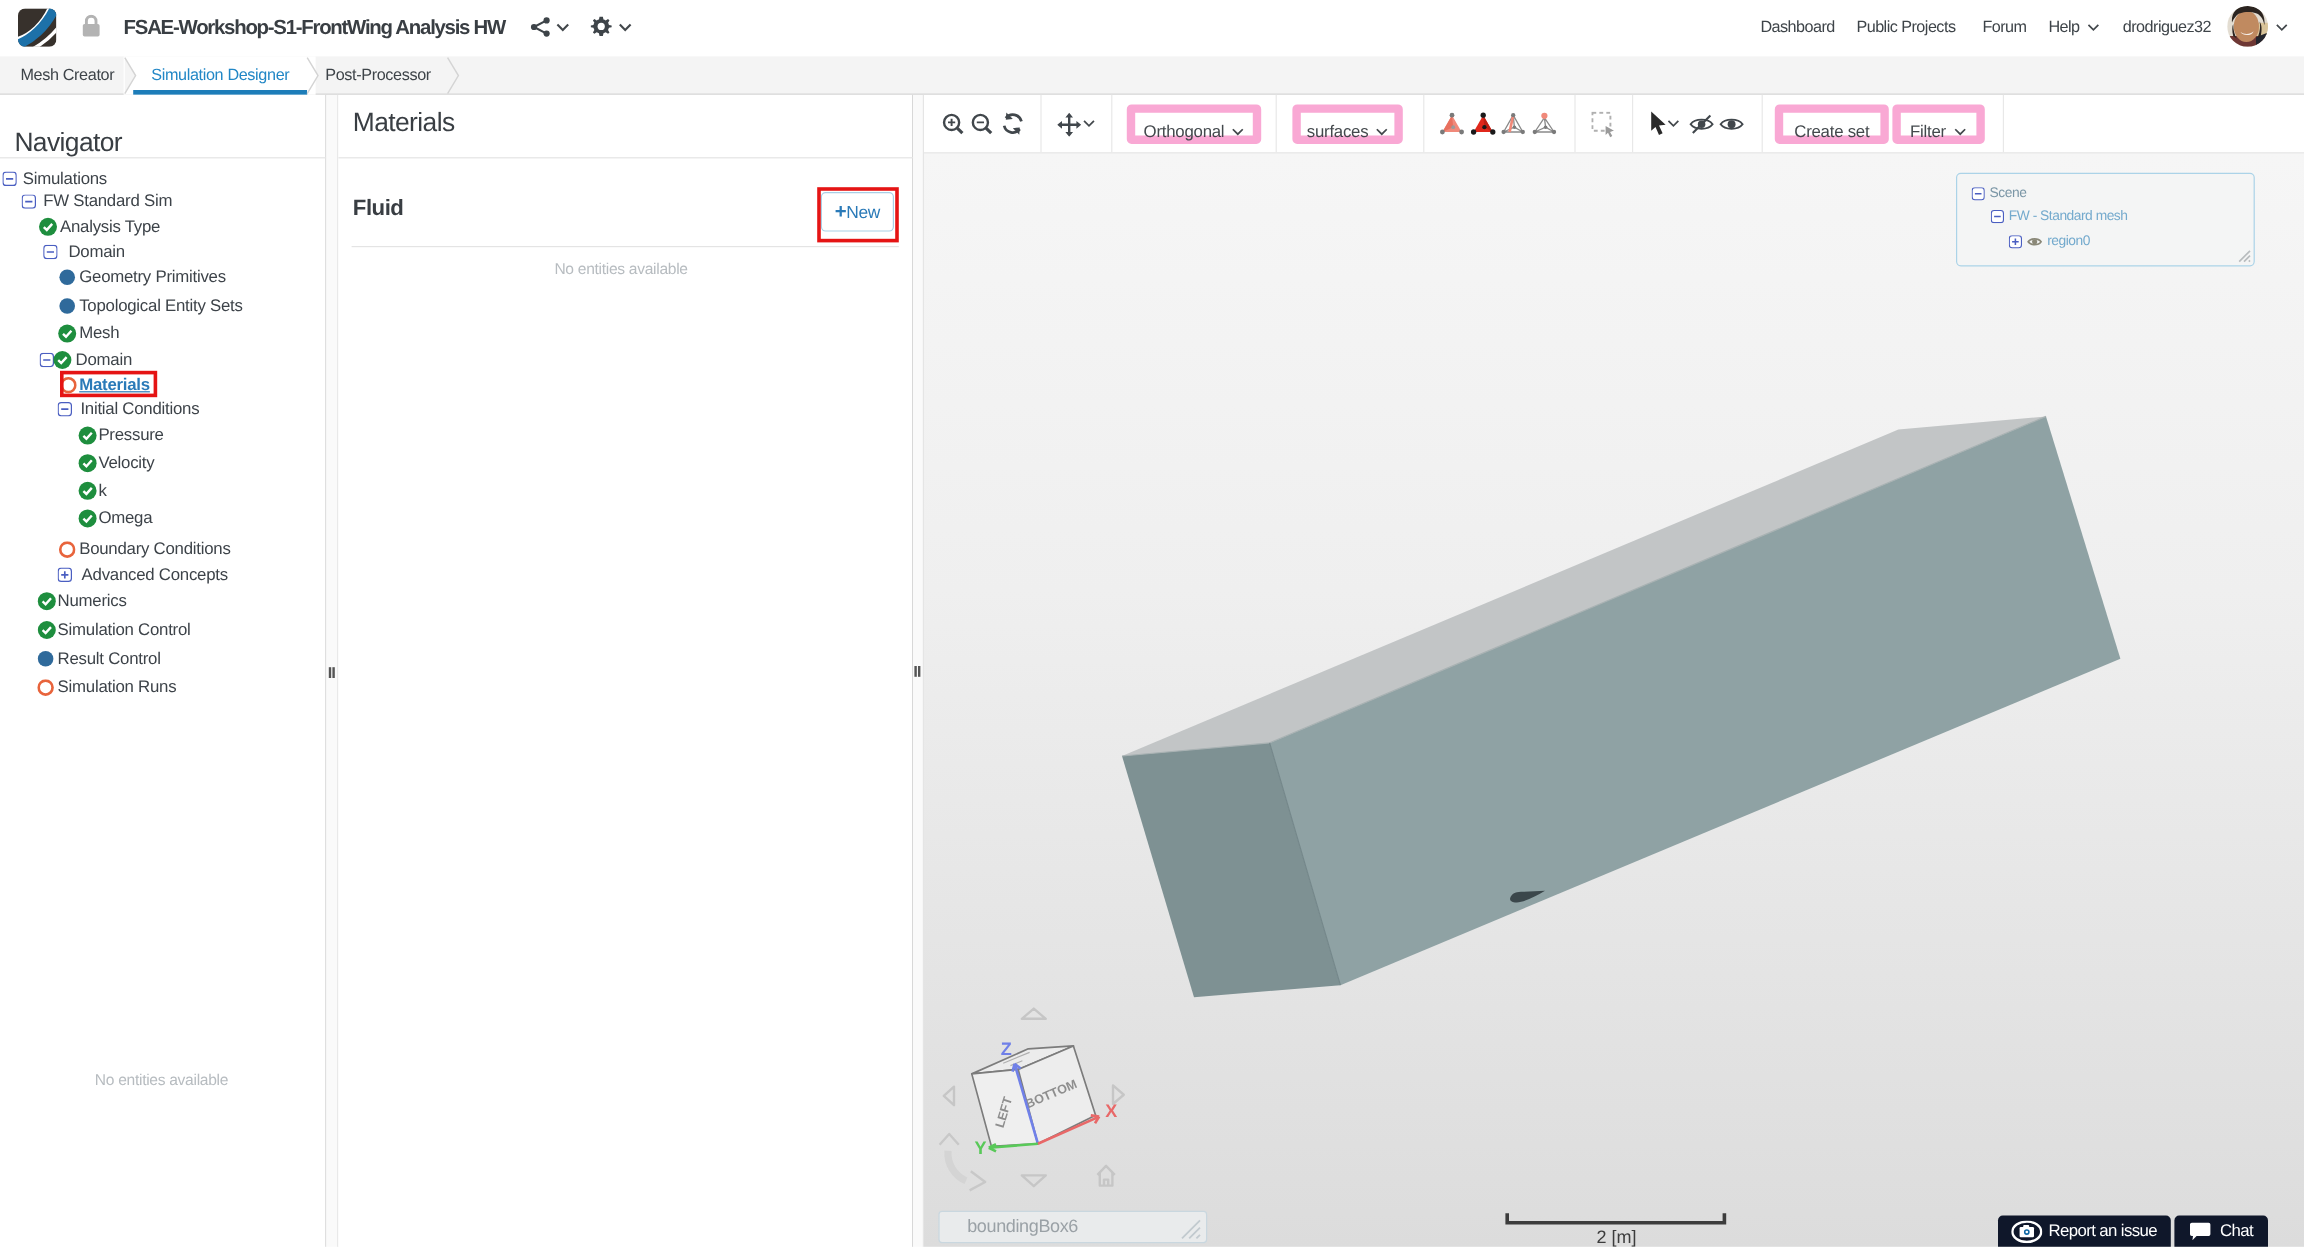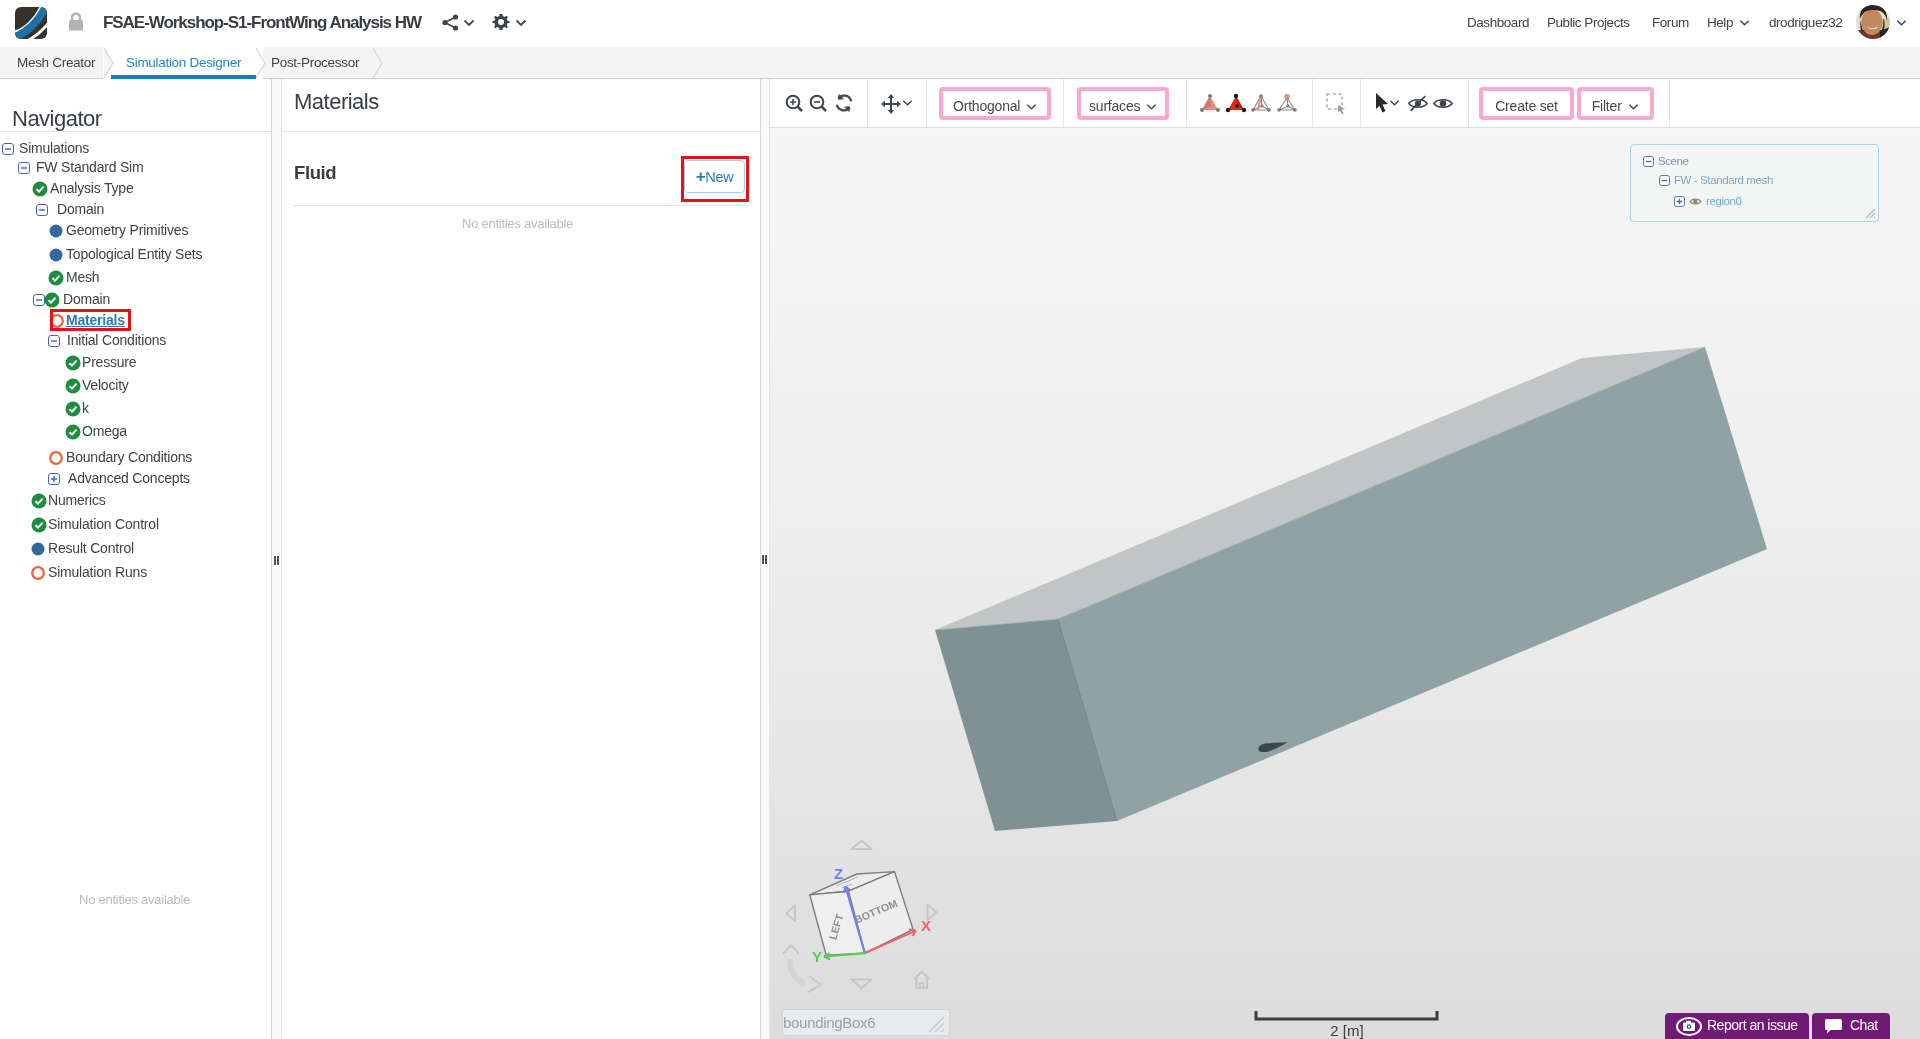--- a/index.html
+++ b/index.html
@@ -28,28 +28,28 @@
 #jobhead { position:absolute; left:0; top:767px; width:271px; height:35px; background:#f4f4f4; border-top:1px solid #e0e0e0; border-bottom:1px solid #dcdcdc; }
 #jobhead span { position:absolute; left:16px; top:8px; font-size:14px; color:#33708f; letter-spacing:-0.35px; }
 .noent { position:absolute; font-size:13px; color:#b7bcc0; letter-spacing:-0.25px; }
 
 #fluidhead { position:absolute; left:294px; top:162px; font-size:18.5px; font-weight:bold; color:#393e43; letter-spacing:-0.4px; }
 #newbtn { position:absolute; left:684px; top:160px; width:61px; height:33px; background:#fff; border:1px solid #a9cfe6; border-radius:4px; color:#2a7ab8; font-size:14.5px; text-align:center; line-height:31px; letter-spacing:-0.3px; }
 .redbox { position:absolute; border:3px solid #e51414; }
 
 #toolbar { position:absolute; left:770px; top:79px; width:1150px; height:49px; background:#fff; border-bottom:1px solid #dedede; }
 .tsep { position:absolute; top:0; width:1px; height:48px; background:#e8e8e8; }
-.tbtn { position:absolute; top:8px; height:33px; background:#fff; border:4px solid #f9a8d4; border-radius:4px; font-size:14px; color:#43484c; text-align:center; line-height:31px; letter-spacing:-0.2px; }
+.tbtn { position:absolute; top:8px; height:33px; background:#fff; border:7px solid #f9a8d4; border-radius:4px; font-size:14px; color:#43484c; text-align:center; line-height:31px; letter-spacing:-0.2px; }
 .ticon { position:absolute; }
 
 #scene3d { position:absolute; left:770px; top:128px; width:1150px; height:911px; background:linear-gradient(180deg,#f6f6f6 0%,#efefef 40%,#e4e4e4 75%,#dcdcdc 100%); }
 #scenetree { position:absolute; left:1630px; top:144px; width:249px; height:78px; background:rgba(243,244,244,0.95); border:1px solid #abd3e8; border-radius:4px; }
 .strow { position:absolute; font-size:11.5px; white-space:nowrap; letter-spacing:-0.4px; }
-#bbinput { position:absolute; left:782px; top:1009px; width:168px; height:27px; background:#e9ebec; border:1px solid #c9d7df; border-radius:3px; color:#9aa1a6; font-size:15px; line-height:25px; padding-left:0; letter-spacing:-0.3px; }
-.bluebtn { position:absolute; top:1013px; height:26px; background:#701a75; border-radius:4px 4px 0 0; color:#fff; font-size:14px; letter-spacing:-0.5px; white-space:nowrap; }
+#bbinput { position:absolute; left:782px; top:1009px; width:224px; height:27px; background:#e9ebec; border:1px solid #c9d7df; border-radius:3px; color:#9aa1a6; font-size:15px; line-height:25px; padding-left:23px; letter-spacing:-0.3px; }
+.bluebtn { position:absolute; top:1013px; height:26px; background:#0f172a; border-radius:4px 4px 0 0; color:#fff; font-size:14px; letter-spacing:-0.5px; white-space:nowrap; }
 </style>
 </head>
 <body>
 
 <div id="topbar">
   <svg class="abs" style="left:15px;top:7px" width="32" height="32" viewBox="0 0 32 32">
     <defs>
         <clipPath id="lg">
           <rect x="0" y="0" width="32" height="32" rx="6"></rect>
         </clipPath>

